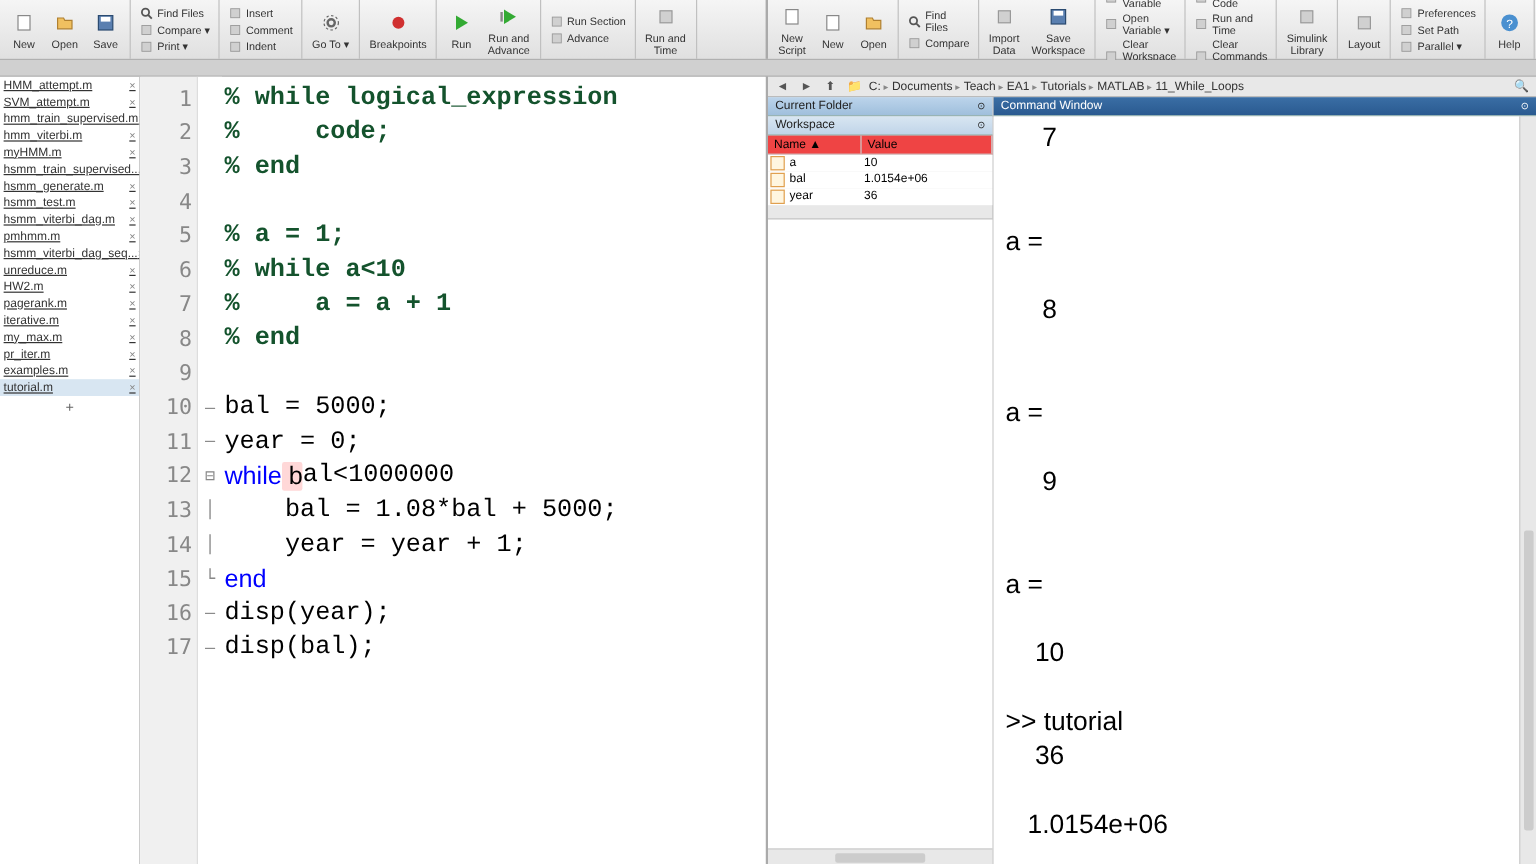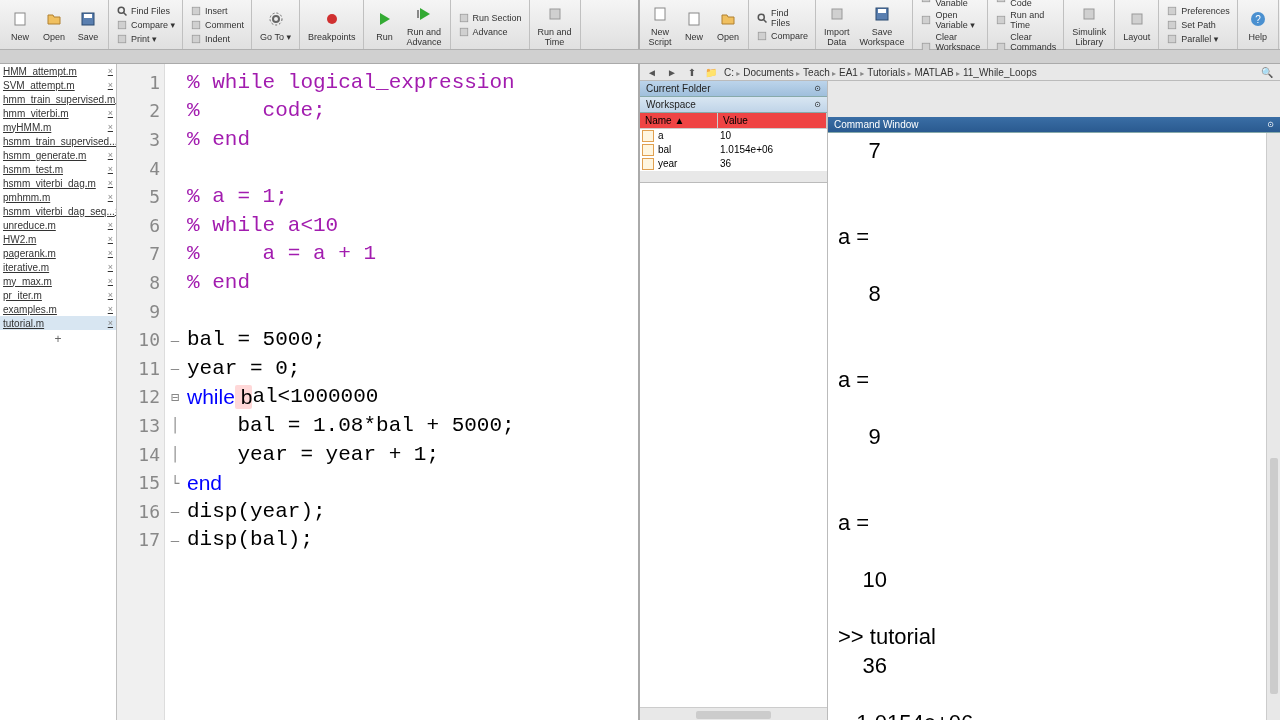--- a/index.html
+++ b/index.html
@@ -34,21 +34,21 @@
 .file-add { text-align: center; color: #666; font-size: 12px; padding: 2px; cursor: pointer; }
 
 
 .editor { flex: 1; display: flex; background: #fff; position: relative; }
 .gutter { width: 48px; background: #f0f0f0; border-right: 1px solid #ddd; padding-top: 4px; }
 .gutter-line { height: 28.6px; display: flex; align-items: center; justify-content: flex-end; padding-right: 4px; font-family: "Consolas", monospace; font-size: 18px; color: #888; }
 .fold { width: 20px; padding-top: 4px; background: #fff; }
 .fold-line { height: 28.6px; display: flex; align-items: center; justify-content: center; font-family: monospace; font-size: 14px; color: #888; }
 .code-area { flex: 1; padding-top: 4px; padding-left: 2px; position: relative; }
 .code-line { height: 28.6px; display: flex; align-items: center; font-family: "Consolas","Courier New",monospace; font-size: 21px; white-space: pre; color: #000; }
-.comment { color: #a21caf; }
+.comment { color: #14532d; font-weight: bold; }
 .keyword { color: #0000ff; }
 .hl { background: #ffd8d8; border-radius: 2px; }
 
 
 .addrbar { height: 22px; background: #e8e8e8; display: flex; align-items: center; padding: 0 4px; border-bottom: 1px solid #bbb; gap: 4px; font-size: 10px; }
 .addrbar .navb { width: 16px; height: 16px; display: inline-flex; align-items: center; justify-content: center; cursor: pointer; color: #555; }
 .addrbar .crumb { display: flex; align-items: center; gap: 3px; color: #333; }
 .addrbar .crumb span::after { content: "  ▸"; color: #888; font-size: 8px; }
 .addrbar .crumb span:last-child::after { content: ""; }
 
@@ -620,21 +620,21 @@
                   <span class="vl">36</span>
                 </div>
               </div>
           </div>
           <div class="cf-body"></div>
           <div class="hscroll">
               <div class="tr"></div>
             </div>
         </div>
         <div class="cmdwin">
-          <div class="panel-title" style="background:linear-gradient(#3a6ea5,#2a5a90);color:#fff;margin-top:36px;">
+          <div class="panel-title" style="background:linear-gradient(#3a6ea5,#2a5a90);color:#fff;">
             <span>Command Window</span>
               <span class="arrow">⊙</span>
           </div>
           <div style="display:flex;flex:1;min-height:0;">
             <div class="cmd-body" id="cmd">
                 <div>     7</div>
                 <div>&nbsp;</div>
                 <div>&nbsp;</div>
                 <div>a =</div>
                 <div>&nbsp;</div>

